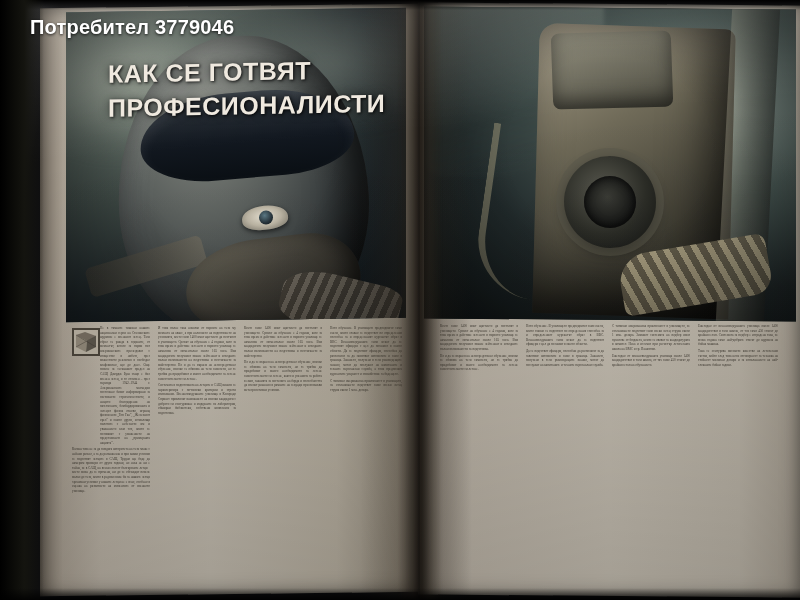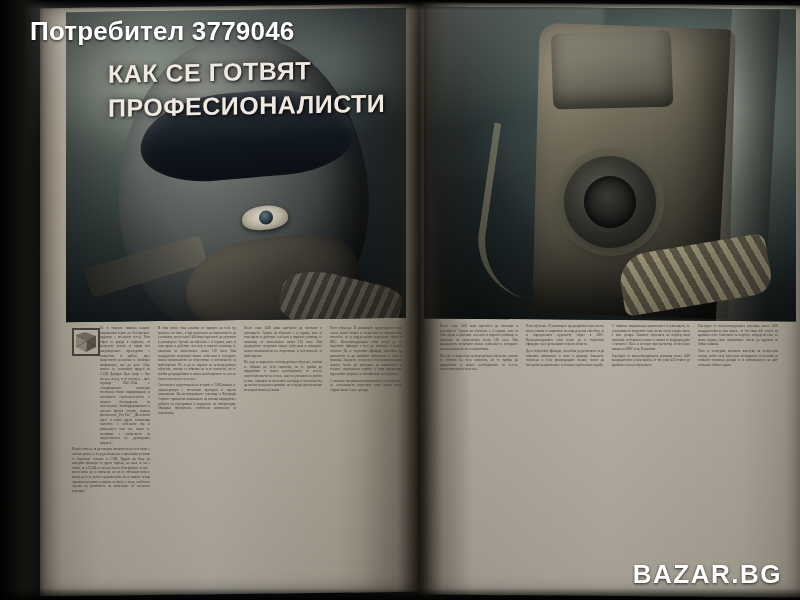--- a/index.html
+++ b/index.html
@@ -337,21 +337,21 @@
   .dark-edge-bottom {
     position: absolute; left: 0; bottom: 0; width: 800px; height: 12px;
     background: linear-gradient(0deg, rgba(0,0,0,.85), rgba(0,0,0,0));
   }
 
   
   .wm-user {
     position: absolute;
     left: 30px; top: 16px;
     color: #ffffff;
-    font-size: 26px;
+    font-size: 20px;
     font-weight: bold;
     letter-spacing: .2px;
     text-shadow: 0 1px 3px rgba(0,0,0,.8);
     z-index: 50;
     font-family: "Liberation Sans", sans-serif;
   }
   .wm-bazar {
     position: absolute;
     right: 18px; bottom: 10px;
     color: #ffffff;
@@ -452,17 +452,14 @@
 
   <div class="curve-left"></div>
   <div class="gutter"></div>
   <div class="curve-right"></div>
   <div class="page-sheen"></div>
   <div class="dark-edge-top"></div>
   <div class="dark-edge-left"></div>
   <div class="dark-edge-bottom"></div>
 
   <div class="wm-user">Потребител 3779046</div>
-  <div class="wm-bazar">
-    <span>BAZAR.BG</span>
-  </div>
 
 </div>
 
 </body></html>

